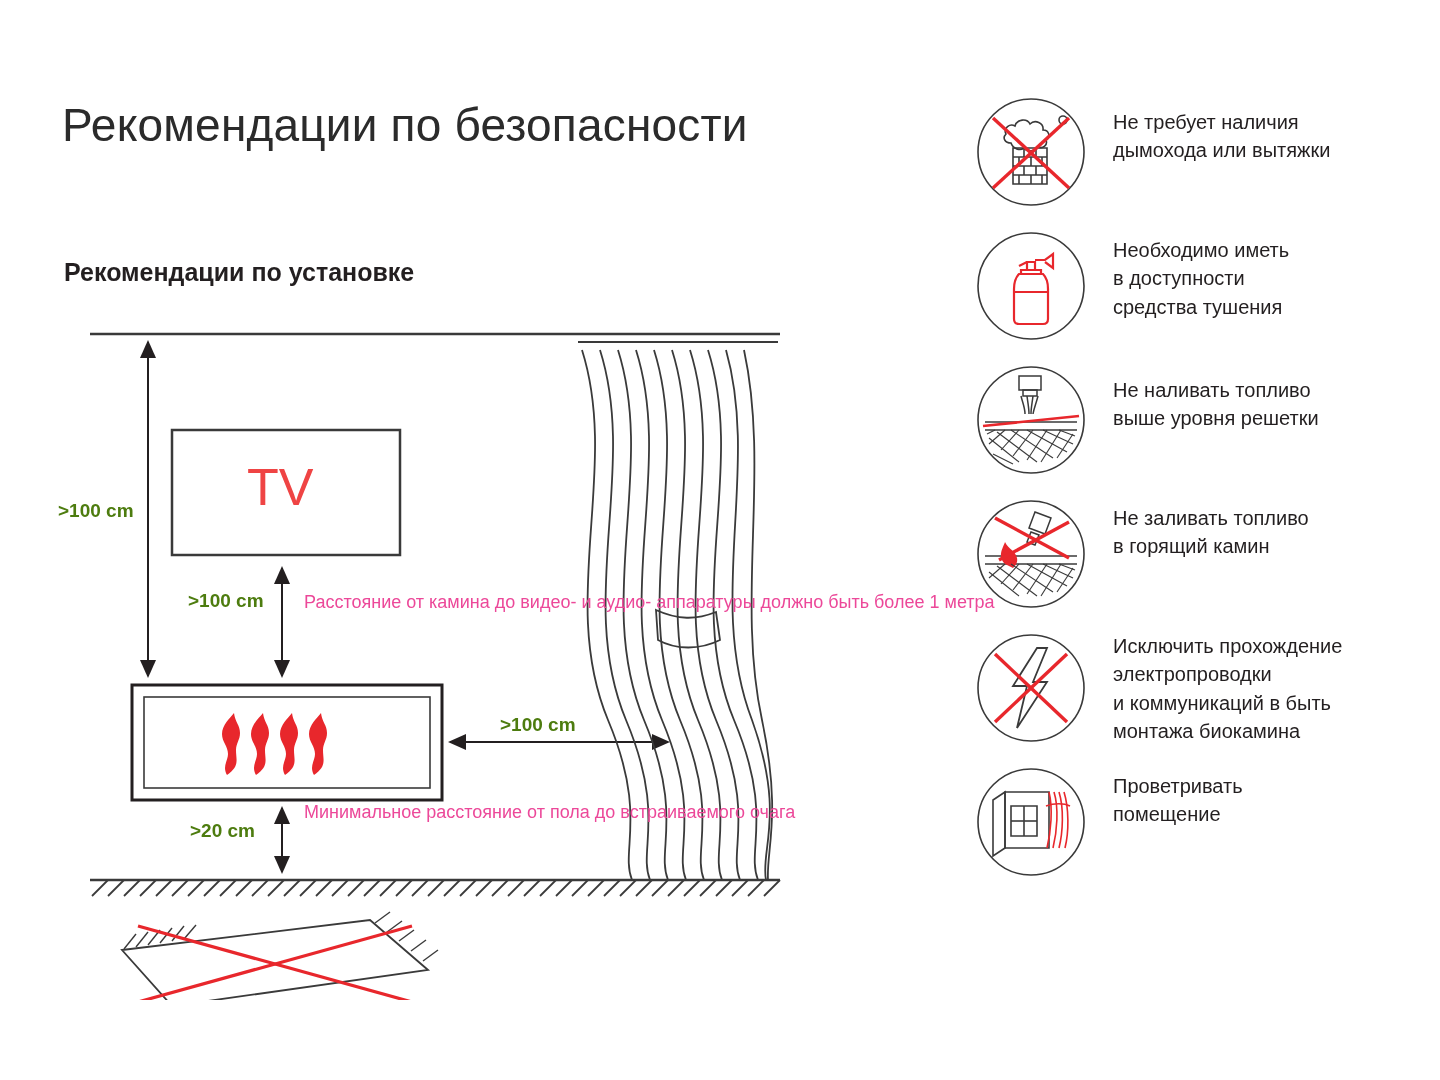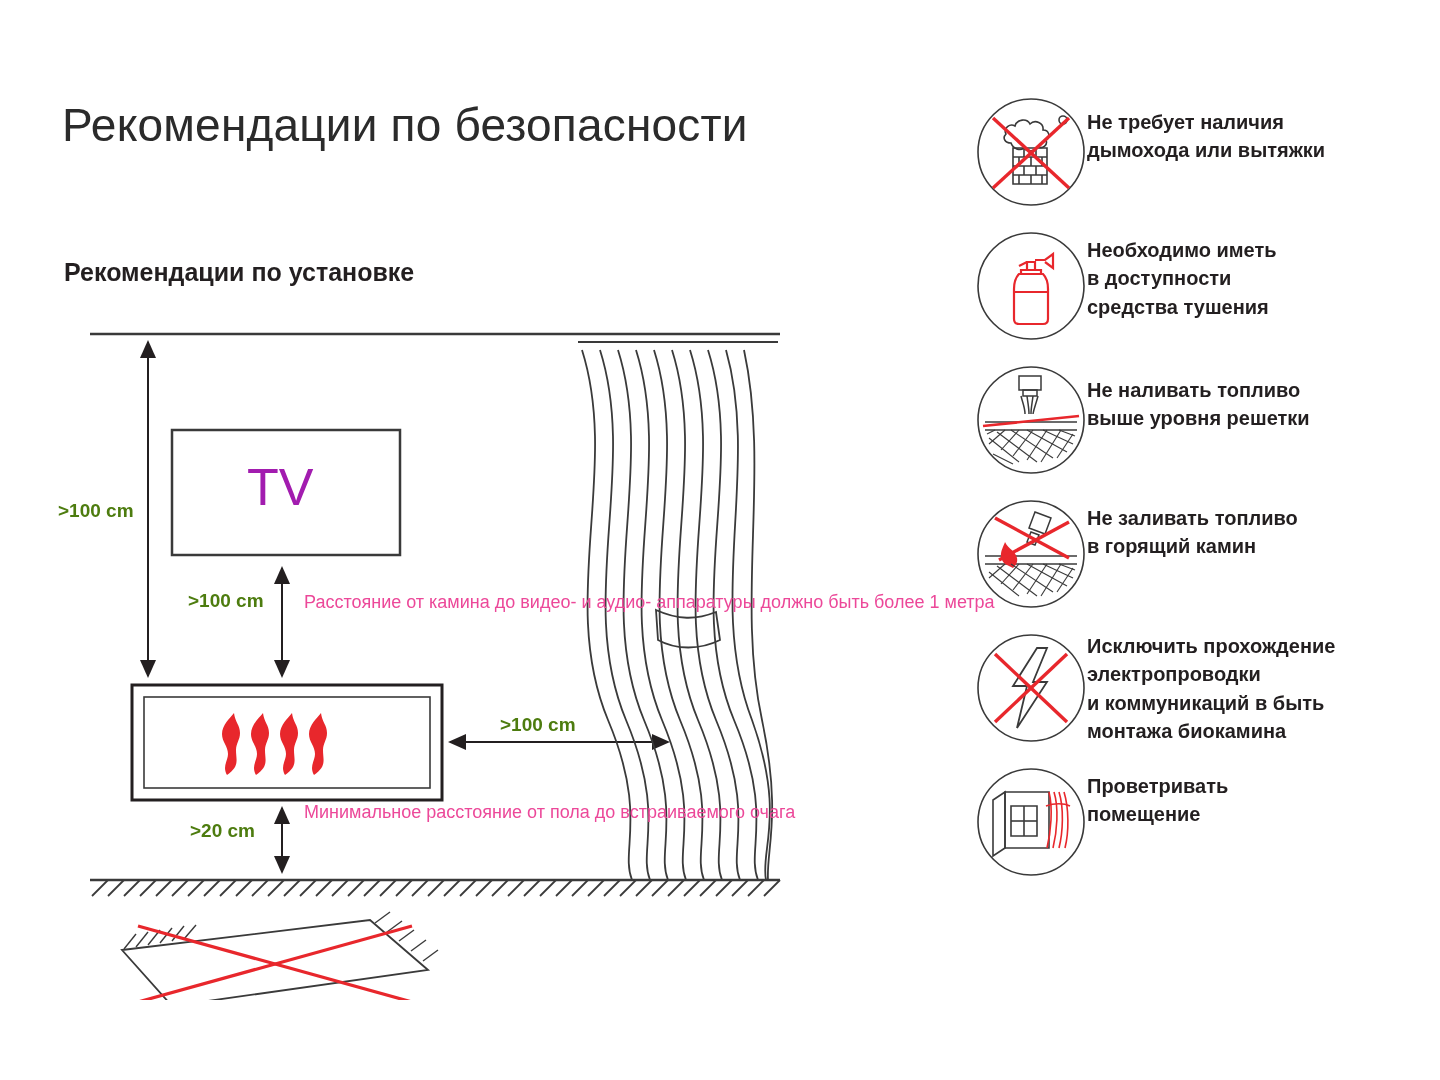--- a/index.html
+++ b/index.html
@@ -63,21 +63,21 @@
     font-size: 18px;
     font-weight: 400;
     color: #ec4899;
     line-height: 1.42;
     white-space: nowrap;
   }
   .tv-label {
     position: absolute;
     font-size: 52px;
     font-weight: 400;
-    color: #a21caf;
+    color: #ef4444;
   }
   
   .tips {
     position: absolute;
     left: 975px;
     top: 96px;
     width: 440px;
   }
   .tip {
     position: relative;
@@ -86,22 +86,23 @@
     margin-bottom: 16px;
     min-height: 118px;
   }
   .tip-icon {
     width: 112px;
     height: 112px;
     flex: 0 0 112px;
     position: relative;
   }
   .tip-text {
+    margin-left: 26px;
     font-size: 20px;
-    font-weight: 700;
+    font-weight: 400;
     line-height: 1.42;
     color: #231f20;
     padding-top: 12px;
     white-space: pre-line;
   }
   .tip-t2 { padding-top: 6px; }
   .tip-t5 { padding-top: 0px; }
 </style>
 </head>
 <body>

